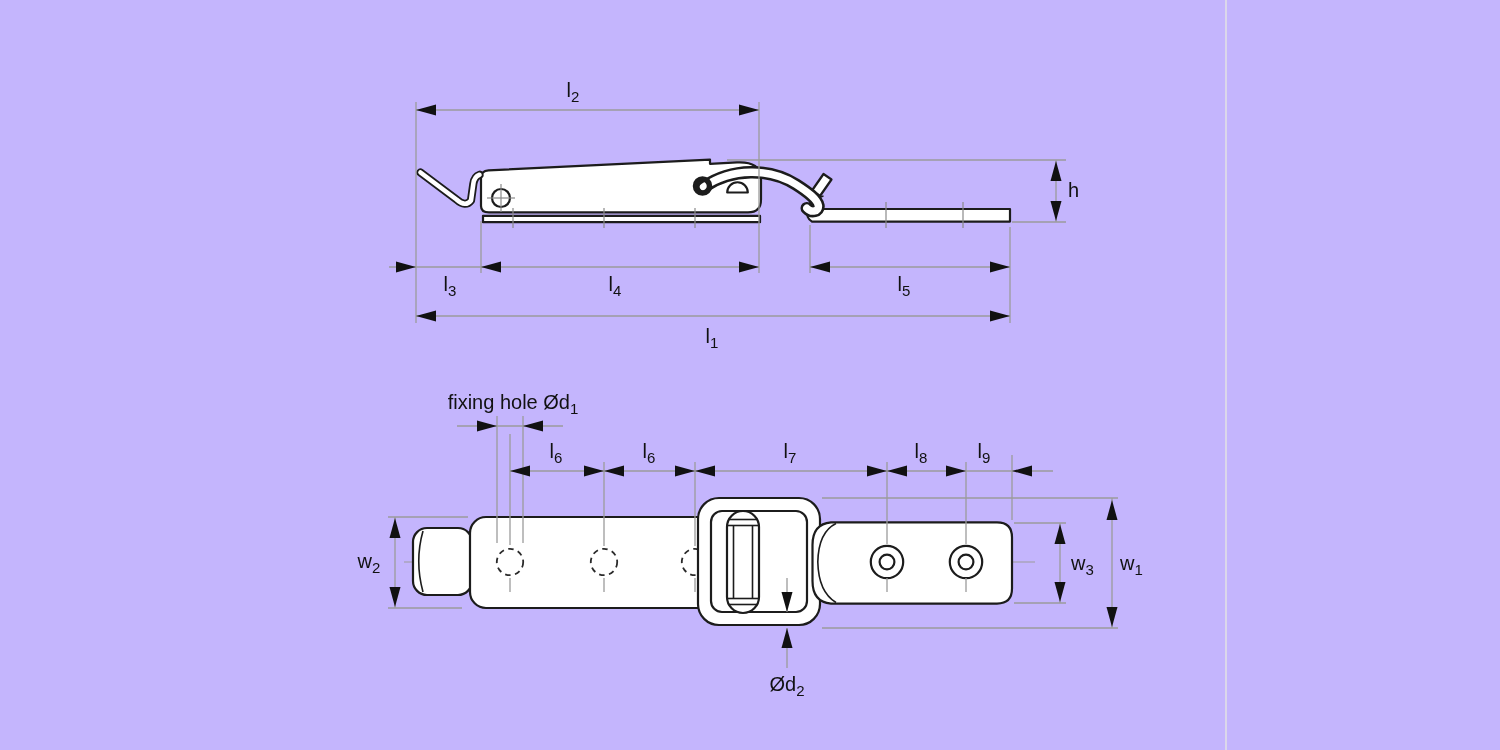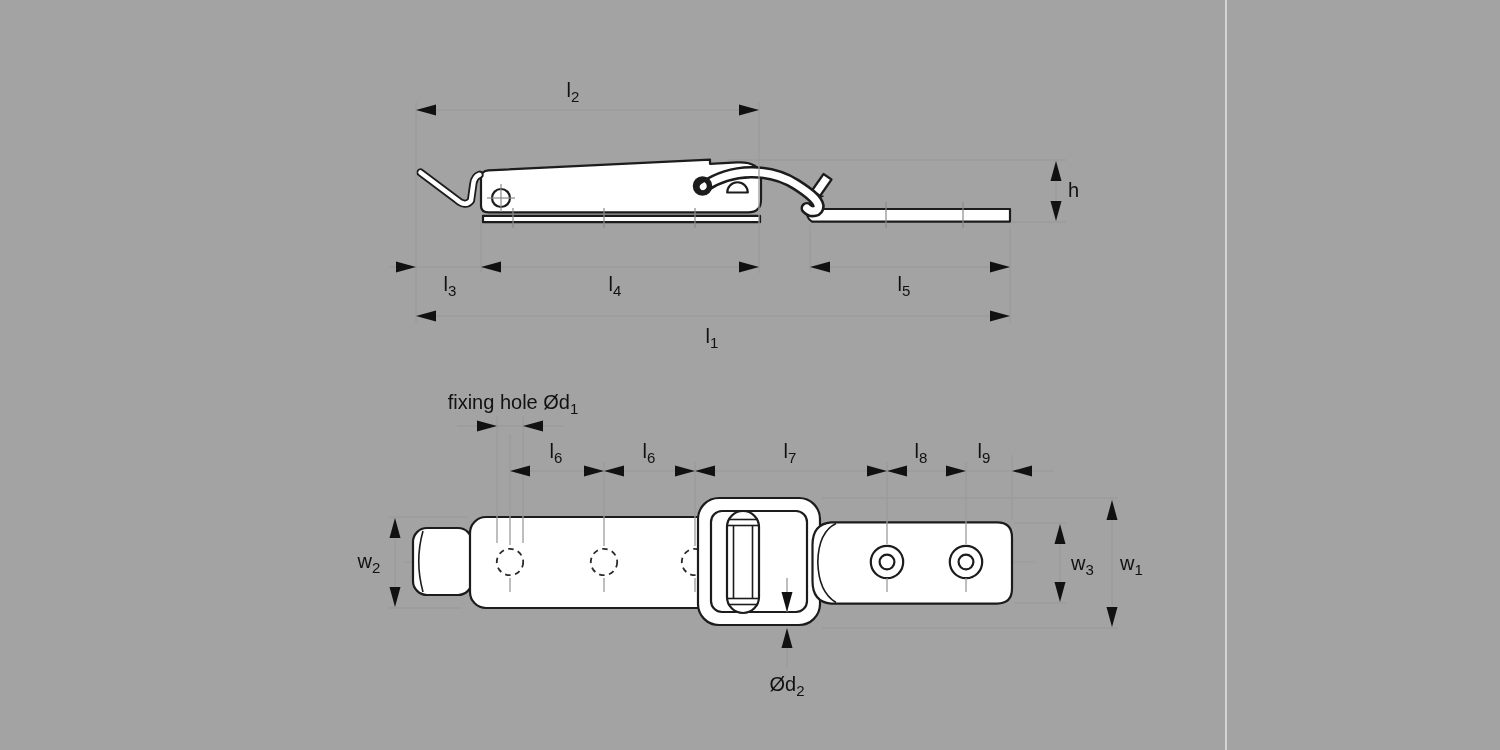--- a/index.html
+++ b/index.html
@@ -1,16 +1,16 @@
 <!DOCTYPE html>
 <html><head>
 <meta charset="utf-8">
 <style>
   html,body{margin:0;padding:0;background:#ffffff;}
-  #stage{position:relative;width:1500px;height:750px;background:#a3a3a3;overflow:hidden;
+  #stage{position:relative;width:1500px;height:750px;background:#c4b5fd;overflow:hidden;
          font-family:"Liberation Sans", sans-serif;}
   svg{position:absolute;left:0;top:0;}
   .outline{fill:#ffffff;stroke:#1c1c1c;stroke-width:2.2;stroke-linejoin:round;}
   .outline-thin{fill:none;stroke:#1c1c1c;stroke-width:1.6;}
   .wire-black{fill:none;stroke:#1c1c1c;stroke-linecap:round;stroke-linejoin:round;}
   .wire-white{fill:none;stroke:#ffffff;stroke-linecap:round;stroke-linejoin:round;}
   .dim{stroke:#9b9b9b;stroke-width:1.3;fill:none;}
   .tick{stroke:#8a8a8a;stroke-width:1.2;}
   .arrow{fill:#111111;stroke:none;}
   .hidden-hole{fill:none;stroke:#2a2a2a;stroke-width:1.8;stroke-dasharray:5.5 4.5;}

